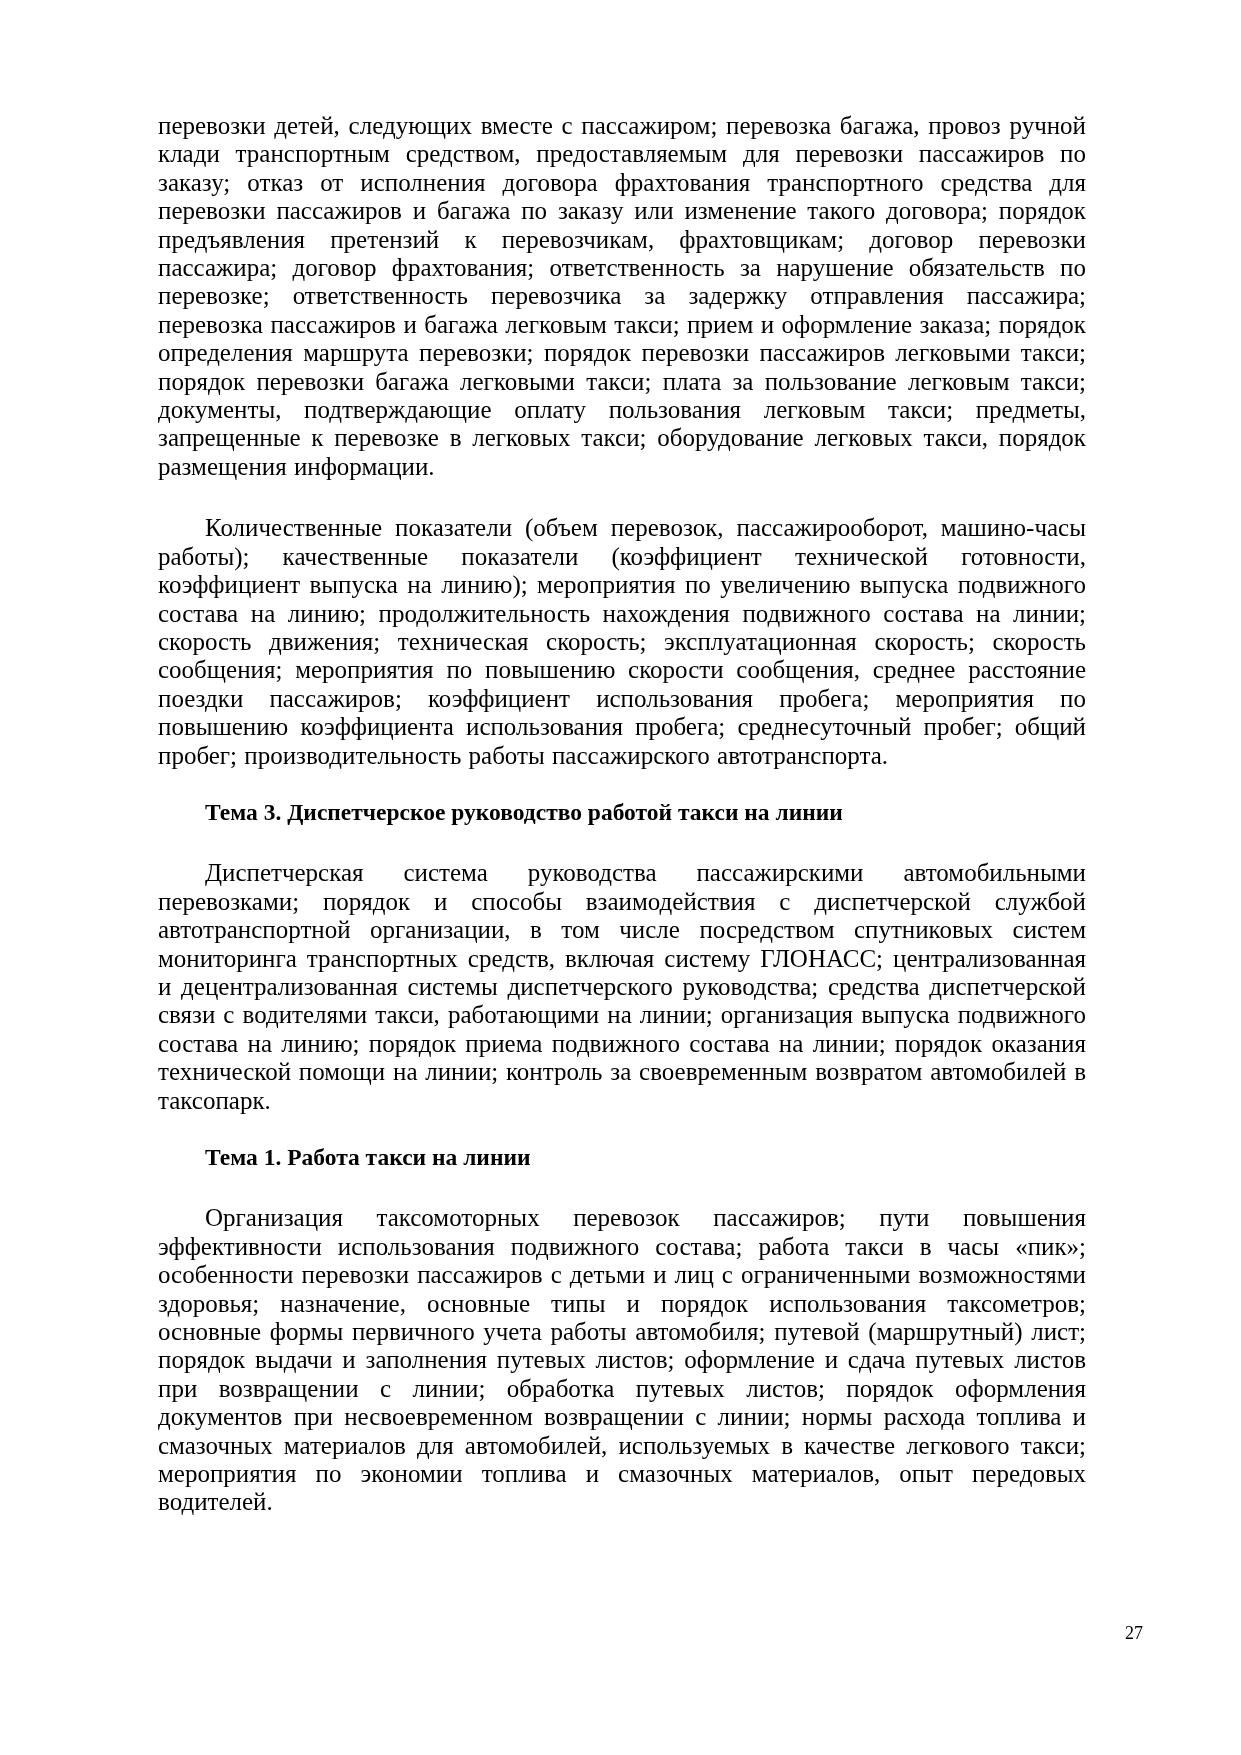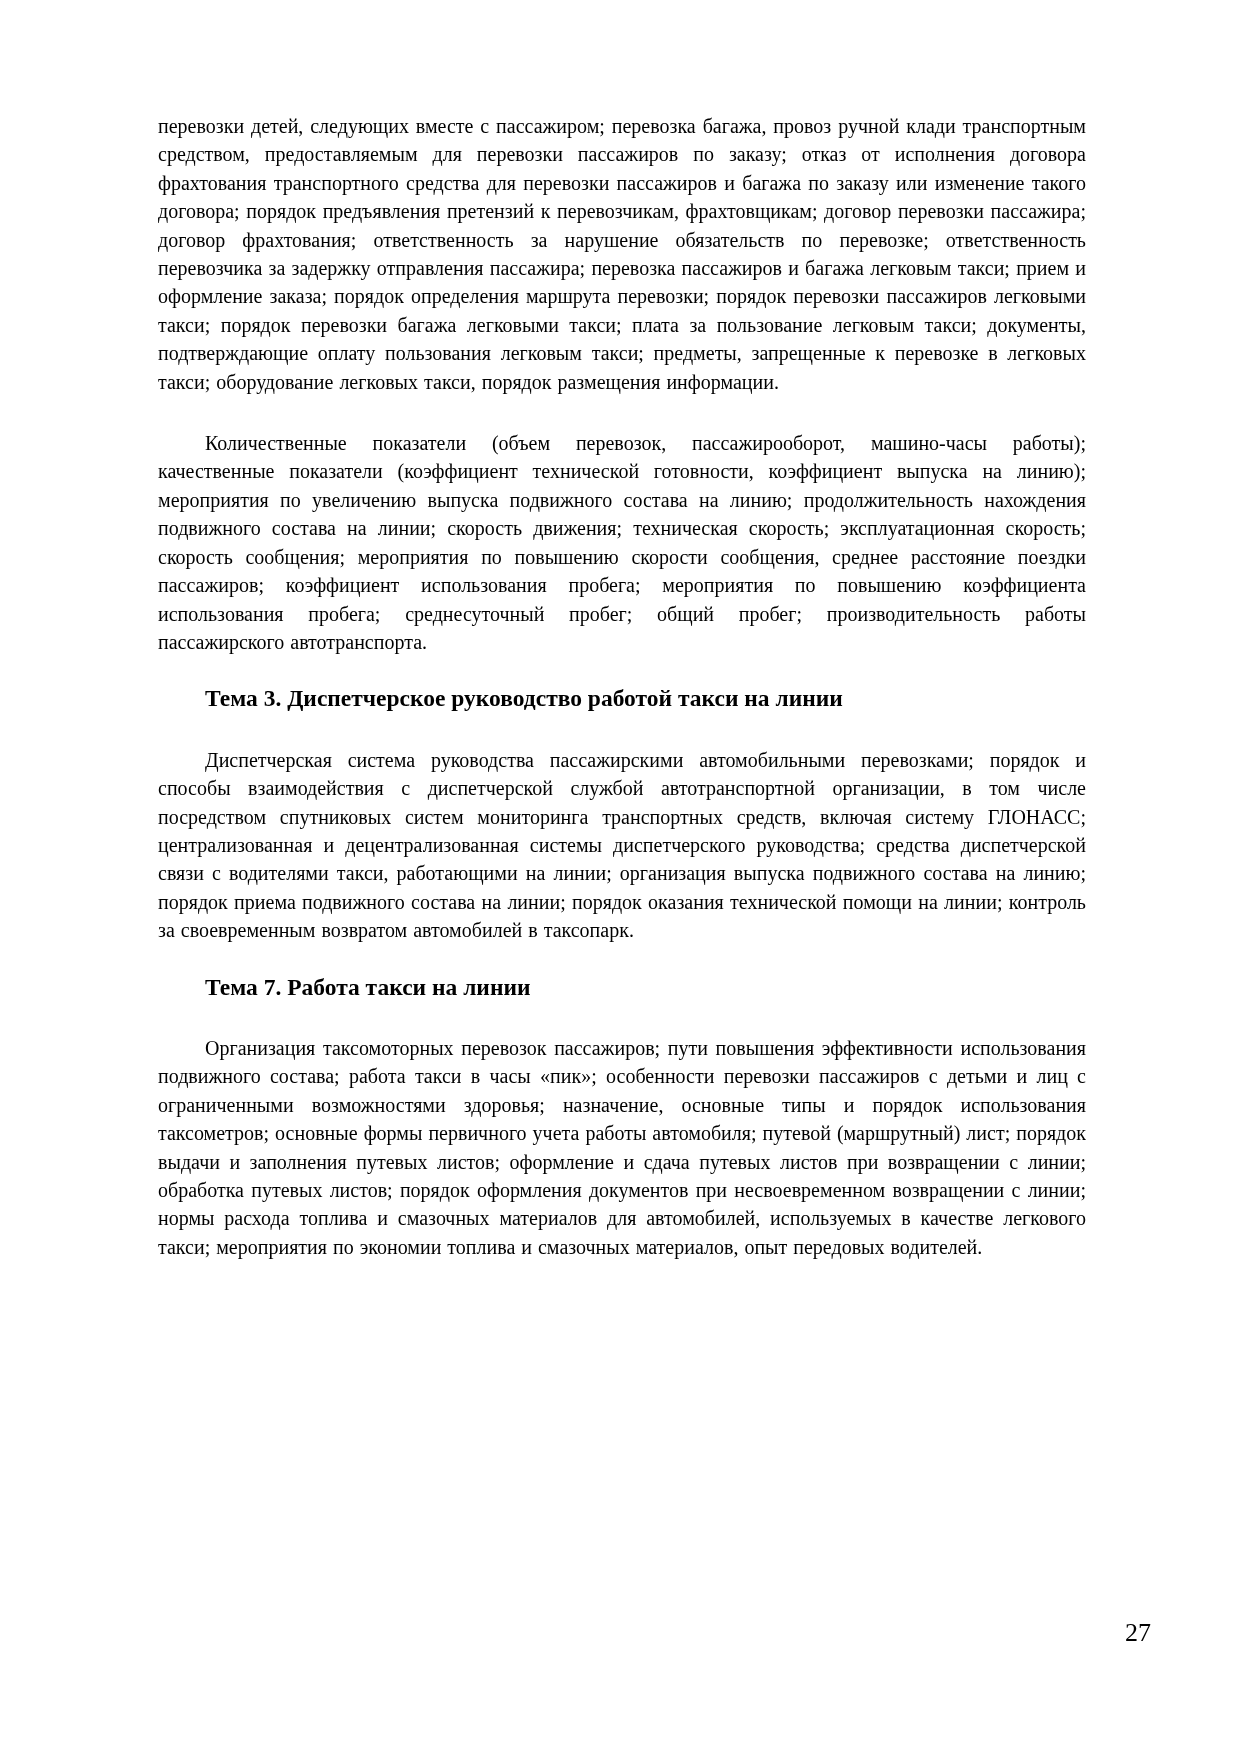--- a/index.html
+++ b/index.html
@@ -16,56 +16,56 @@
     overflow: hidden;
   }
   .page-body {
     position: absolute;
     left: 158px;
     top: 112px;
     width: 928px;
   }
   .para {
     margin: 0;
-    font-size: 20px;
+    font-size: 25px;
     line-height: 28.4px;
     text-align: justify;
     word-spacing: 1px;
   }
   .heading {
     margin: 28px 0 0 0;
     font-size: 23.5px;
     line-height: 28.4px;
     font-weight: bold;
     text-align: left;
     text-indent: 47px;
   }
   .indent-first {
     text-indent: 47px;
     margin-top: 33px;
   }
   .page-number {
     position: absolute;
     left: 1125px;
     top: 1620px;
-    font-size: 26px;
+    font-size: 18px;
     line-height: 26px;
   }
 </style>
 </head>
 <body>
 
 <div class="page-body">
   <p class="para">перевозки детей, следующих вместе с пассажиром; перевозка багажа, провоз ручной клади транспортным средством, предоставляемым для перевозки пассажиров по заказу; отказ от исполнения договора фрахтования транспортного средства для перевозки пассажиров и багажа по заказу или изменение такого договора; порядок предъявления претензий к перевозчикам, фрахтовщикам; договор перевозки пассажира; договор фрахтования; ответственность за нарушение обязательств по перевозке; ответственность перевозчика за задержку отправления пассажира; перевозка пассажиров и багажа легковым такси; прием и оформление заказа; порядок определения маршрута перевозки; порядок перевозки пассажиров легковыми такси; порядок перевозки багажа легковыми такси; плата за пользование легковым такси; документы, подтверждающие оплату пользования легковым такси; предметы, запрещенные к перевозке в легковых такси; оборудование легковых такси, порядок размещения информации.</p>
 
 
   <p class="para indent-first">Количественные показатели (объем перевозок, пассажирооборот, машино-часы работы); качественные показатели (коэффициент технической готовности, коэффициент выпуска на линию); мероприятия по увеличению выпуска подвижного состава на линию; продолжительность нахождения подвижного состава на линии; скорость движения; техническая скорость; эксплуатационная скорость; скорость сообщения; мероприятия по повышению скорости сообщения, среднее расстояние поездки пассажиров; коэффициент использования пробега; мероприятия по повышению коэффициента использования пробега; среднесуточный пробег; общий пробег; производительность работы пассажирского автотранспорта.</p>
 
   <p class="heading">Тема 3. Диспетчерское руководство работой такси на линии</p>
 
   <p class="para indent-first">Диспетчерская система руководства пассажирскими автомобильными перевозками; порядок и способы взаимодействия с диспетчерской службой автотранспортной организации, в том числе посредством спутниковых систем мониторинга транспортных средств, включая систему ГЛОНАСС; централизованная и децентрализованная системы диспетчерского руководства; средства диспетчерской связи с водителями такси, работающими на линии; организация выпуска подвижного состава на линию; порядок приема подвижного состава на линии; порядок оказания технической помощи на линии; контроль за своевременным возвратом автомобилей в таксопарк.</p>
 
-  <p class="heading">Тема 7. Работа такси на линии</p>
+  <p class="heading">Тема 1. Работа такси на линии</p>
 
   <p class="para indent-first">Организация таксомоторных перевозок пассажиров; пути повышения эффективности использования подвижного состава; работа такси в часы «пик»; особенности перевозки пассажиров с детьми и лиц с ограниченными возможностями здоровья; назначение, основные типы и порядок использования таксометров; основные формы первичного учета работы автомобиля; путевой (маршрутный) лист; порядок выдачи и заполнения путевых листов; оформление и сдача путевых листов при возвращении с линии; обработка путевых листов; порядок оформления документов при несвоевременном возвращении с линии; нормы расхода топлива и смазочных материалов для автомобилей, используемых в качестве легкового такси; мероприятия по экономии топлива и смазочных материалов, опыт передовых водителей.</p>
 </div>
 
 <div class="page-number">27</div>
 
 </body></html>

